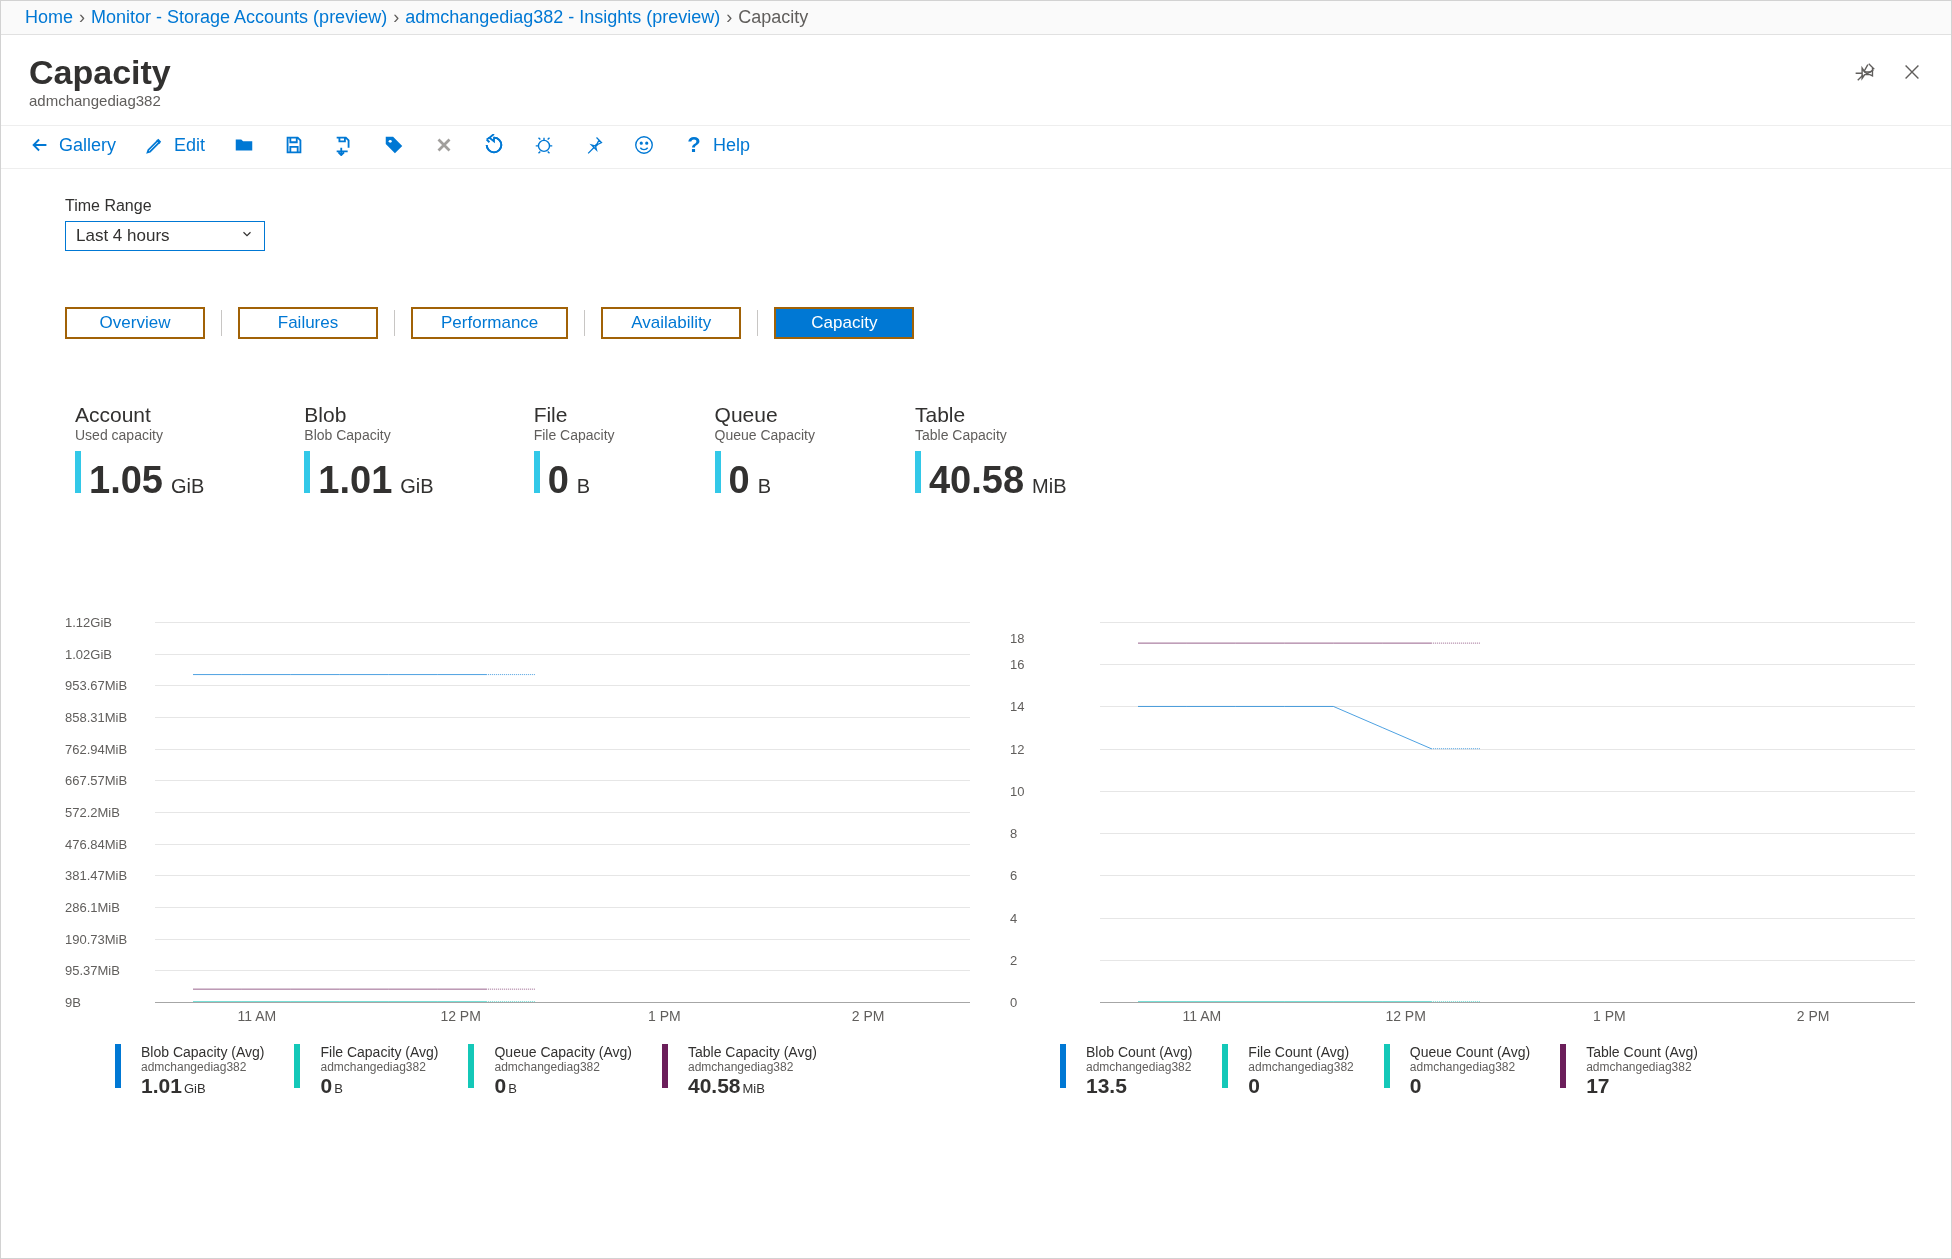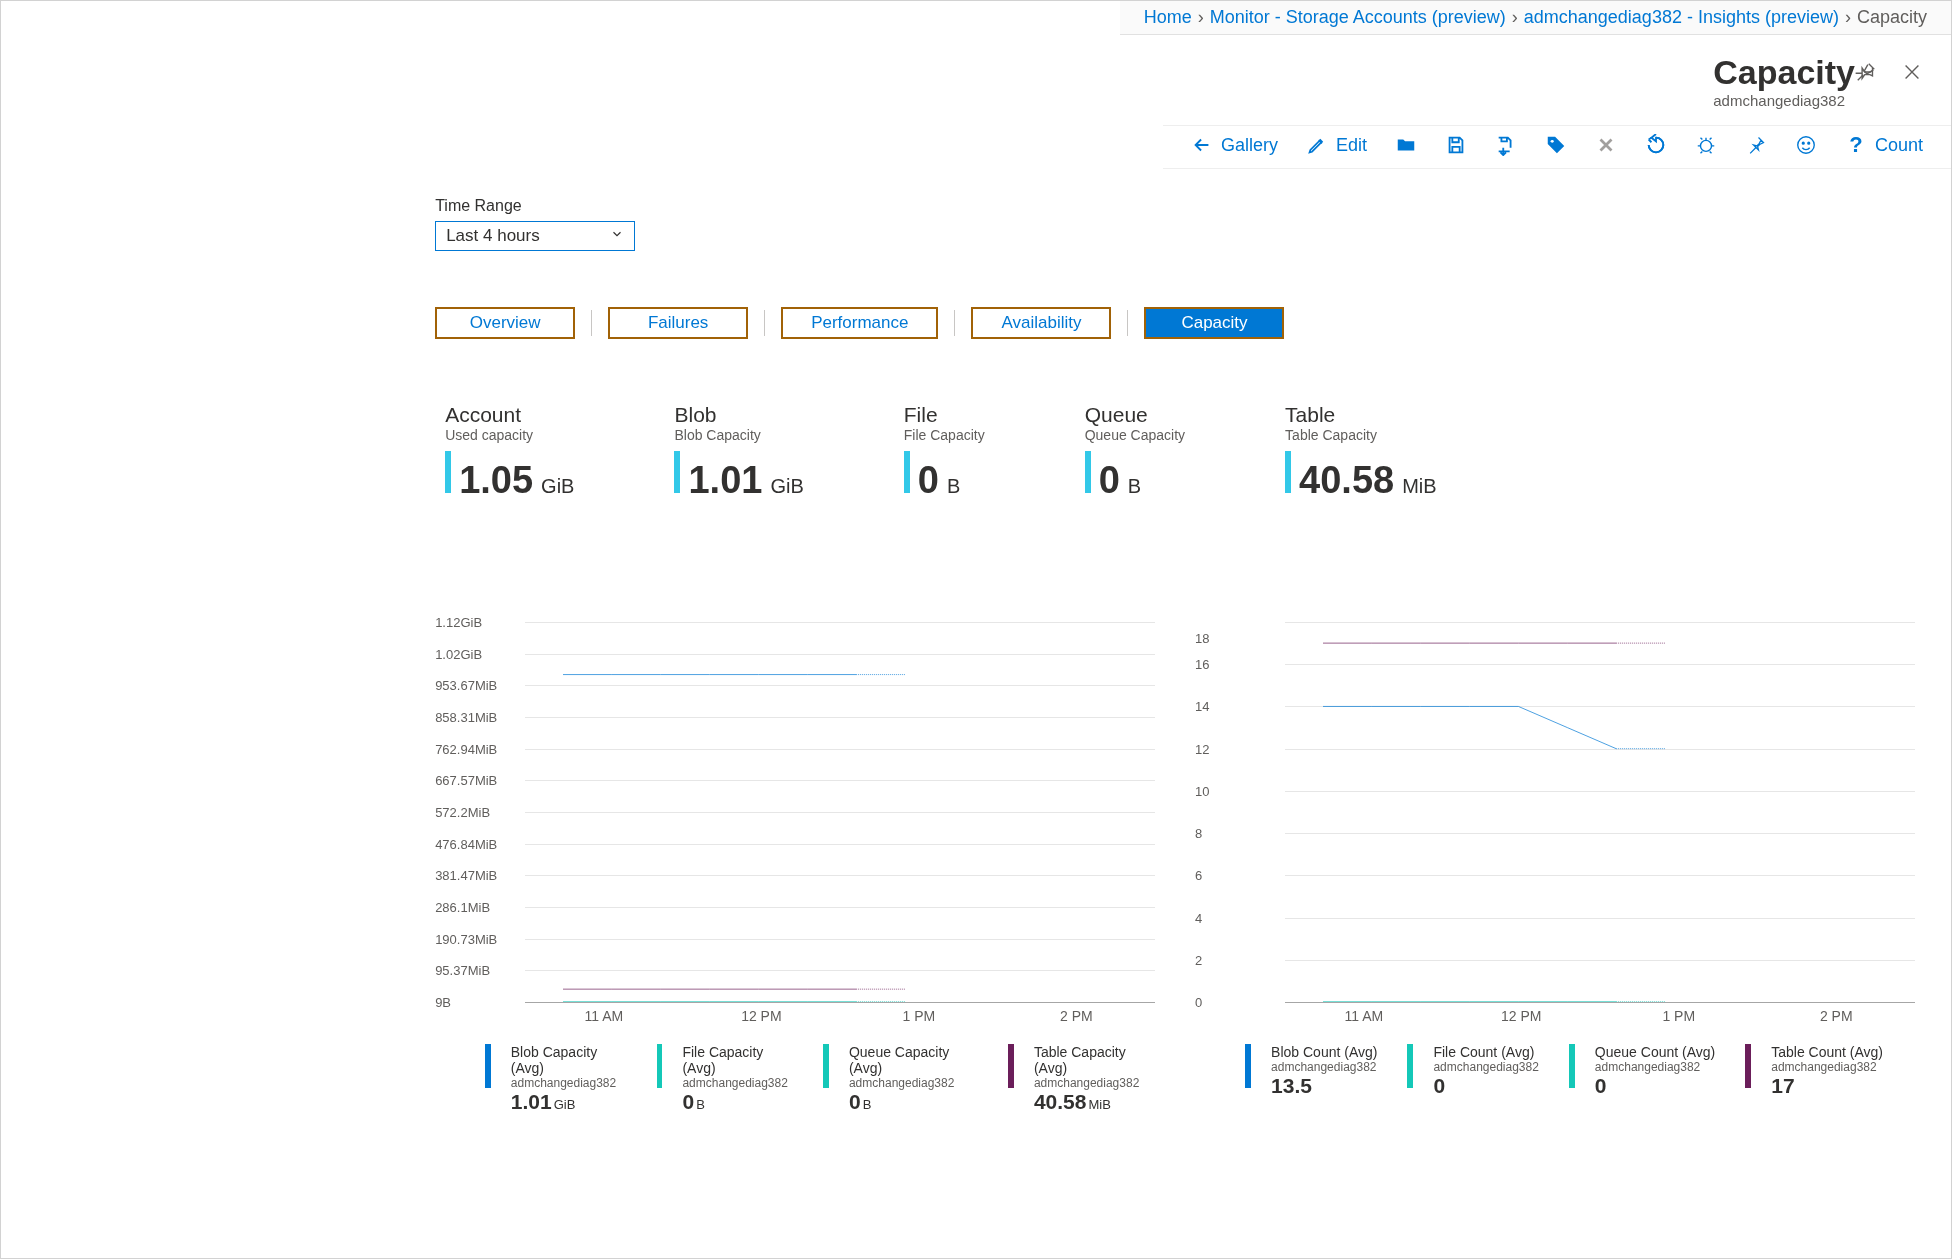--- a/index.html
+++ b/index.html
@@ -1,32 +1,32 @@
 <!DOCTYPE html>
 <html><head>
 <meta charset="utf-8">
 <style>
   * { box-sizing: border-box; margin: 0; padding: 0; }
   body { font-family: "Segoe UI", -apple-system, sans-serif; background: #fff; color: #323130; overflow: hidden; }
-  .window { width: 1952px; height: 1259px; border: 1px solid #d2d2d2; position: relative; display:flex; flex-direction:column;align-items:flex-end; }
+  .window { width: 1952px; height: 1259px; border: 1px solid #d2d2d2; position: relative; display:flex; flex-direction:column; }
   .breadcrumb { display: flex; align-items: center; gap: 6px; padding: 6px 24px; border-bottom: 1px solid #e1e1e1; font-size: 18px; background:#fafafa }
   .breadcrumb a { color: #0078d4; text-decoration: none; cursor: pointer; }
   .breadcrumb .sep { color: #605e5c; }
   .breadcrumb .current { color: #605e5c; }
   .titlebar { display:flex; align-items:flex-start; padding: 18px 28px 16px; justify-content:space-between;}
   .titleblock h1 { font-size: 34px; font-weight: 600; }
   .titleblock .sub { font-size: 15px; color: #605e5c; }
   .titleactions { display:flex; gap:24px; color:#605e5c; padding-top:8px;}
   .titleactions svg { cursor:pointer; }
   .toolbar { display:flex; align-items:center; gap:28px; padding:8px 28px 12px; border-top:1px solid #eee; border-bottom:1px solid #eee; }
   .toolbar .tbtn { display:flex; align-items:center; gap:8px; cursor:pointer; font-size:18px; color:#323130;}
   .toolbar .blue { color:#0078d4; }
   .toolbar .gray { color:#a19f9d; }
   .toolbar .icon { width:22px; height:22px; display:inline-flex; align-items:center; justify-content:center; }
-  .content-scroll { flex:1; overflow-y:scroll; }
+  .content-scroll { flex:1; overflow-y:scroll;padding-left:28px; }
   .content { padding: 28px 36px 36px; }
   .label-sm { font-size:16px; color:#323130; margin-bottom:6px; }
   .dropdown { border:1px solid #0078d4; padding:4px 10px; display:flex; align-items:center; justify-content:space-between; width:200px; font-size:17px; cursor:pointer; }
   .tabs-row { margin-top:56px; display:flex; gap:16px; align-items:center; }
   .pill { border:2px solid #a16207; color:#0078d4; padding:4px 28px; font-size:17px; cursor:pointer; text-align:center; min-width:140px; }
   .pill.active { background:#0078d4; color:#fff; }
   .divider-v { width:1px; height:26px; background:#c8c6c4; }
   .metrics { display:flex; gap:100px; margin-top:64px; margin-left:10px; }
   .metric .m-name { font-size:21px; }
   .metric .m-sub  { font-size:14px; color:#605e5c;}
@@ -158,21 +158,21 @@
     <span class="icon blue">
       <svg width="22" height="22" viewBox="0 0 24 24" fill="none" stroke="#0078d4" stroke-width="1.5">
           <circle cx="12" cy="12" r="9"></circle>
           <circle cx="9" cy="10" r="1" fill="#0078d4"></circle>
           <circle cx="15" cy="10" r="1" fill="#0078d4"></circle>
           <path d="M8 15c1 1.5 2.5 2 4 2s3-.5 4-2"></path>
         </svg>
     </span>
     <div class="tbtn blue">
       <span class="icon" style="font-size:22px; font-weight:600; color:#0078d4;">?</span>
-      <span>Count</span>
+      <span>Help</span>
     </div>
   </div>
 
   <div class="content-scroll">
     <div class="content">
 
       <div class="label-sm">Time Range</div>
       <div class="dropdown">
         <span>Last 4 hours</span>
         <span>

